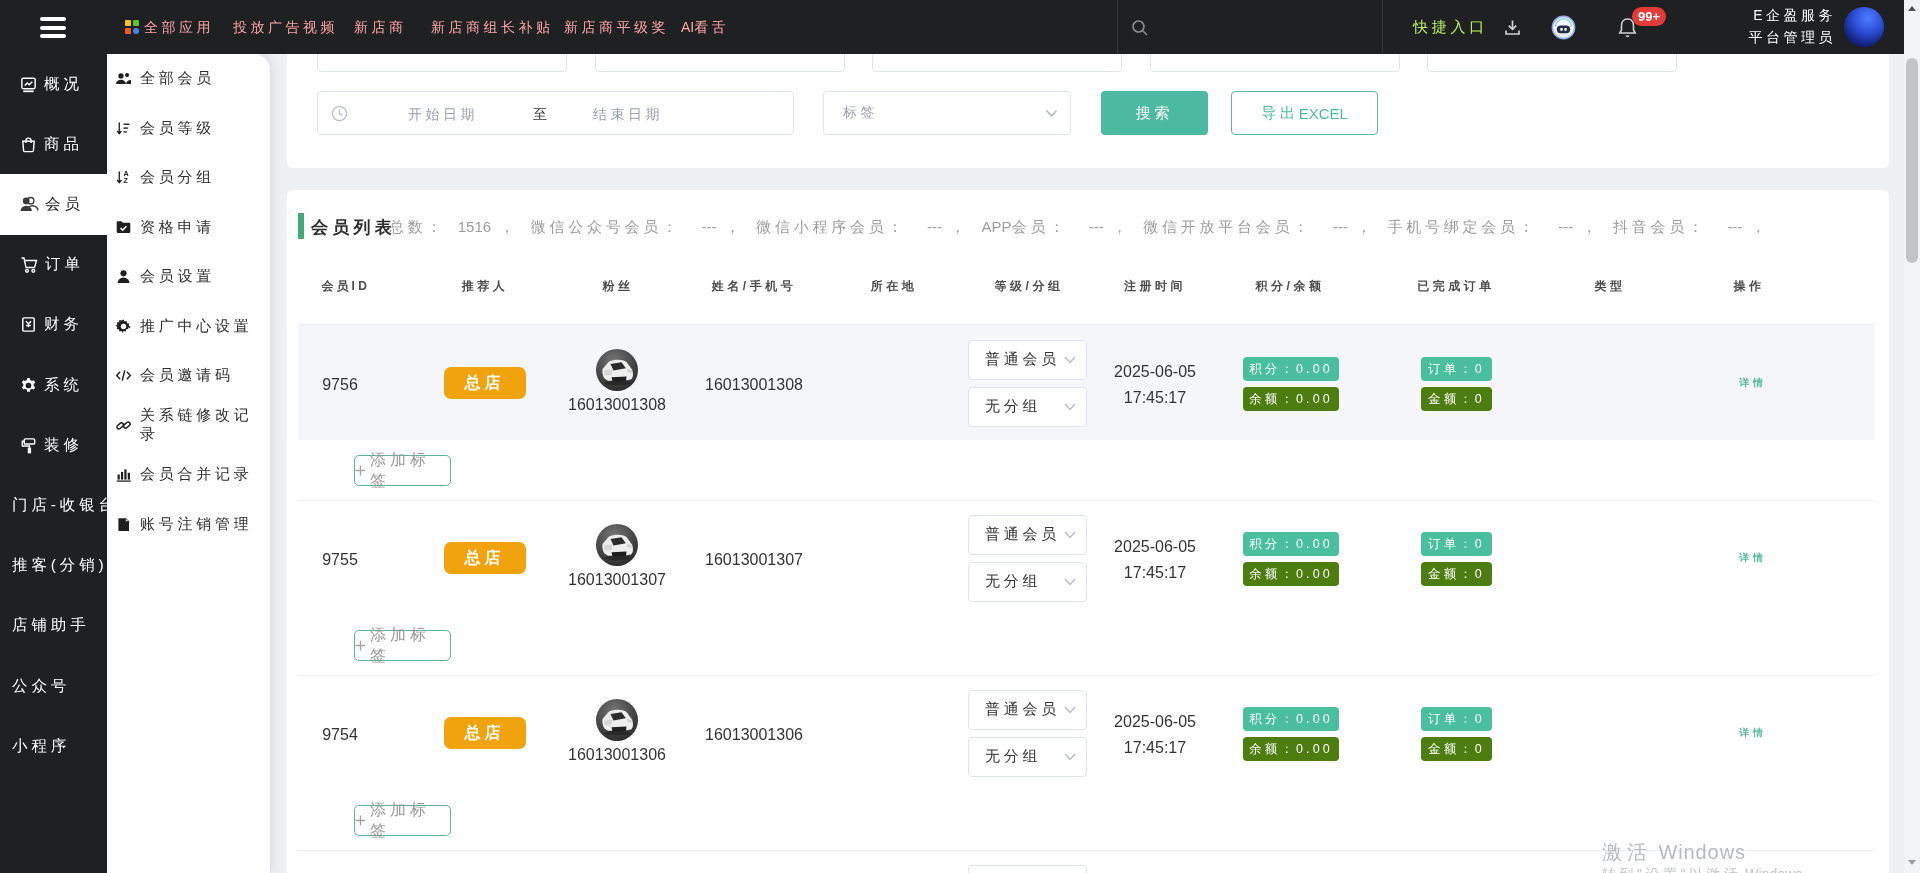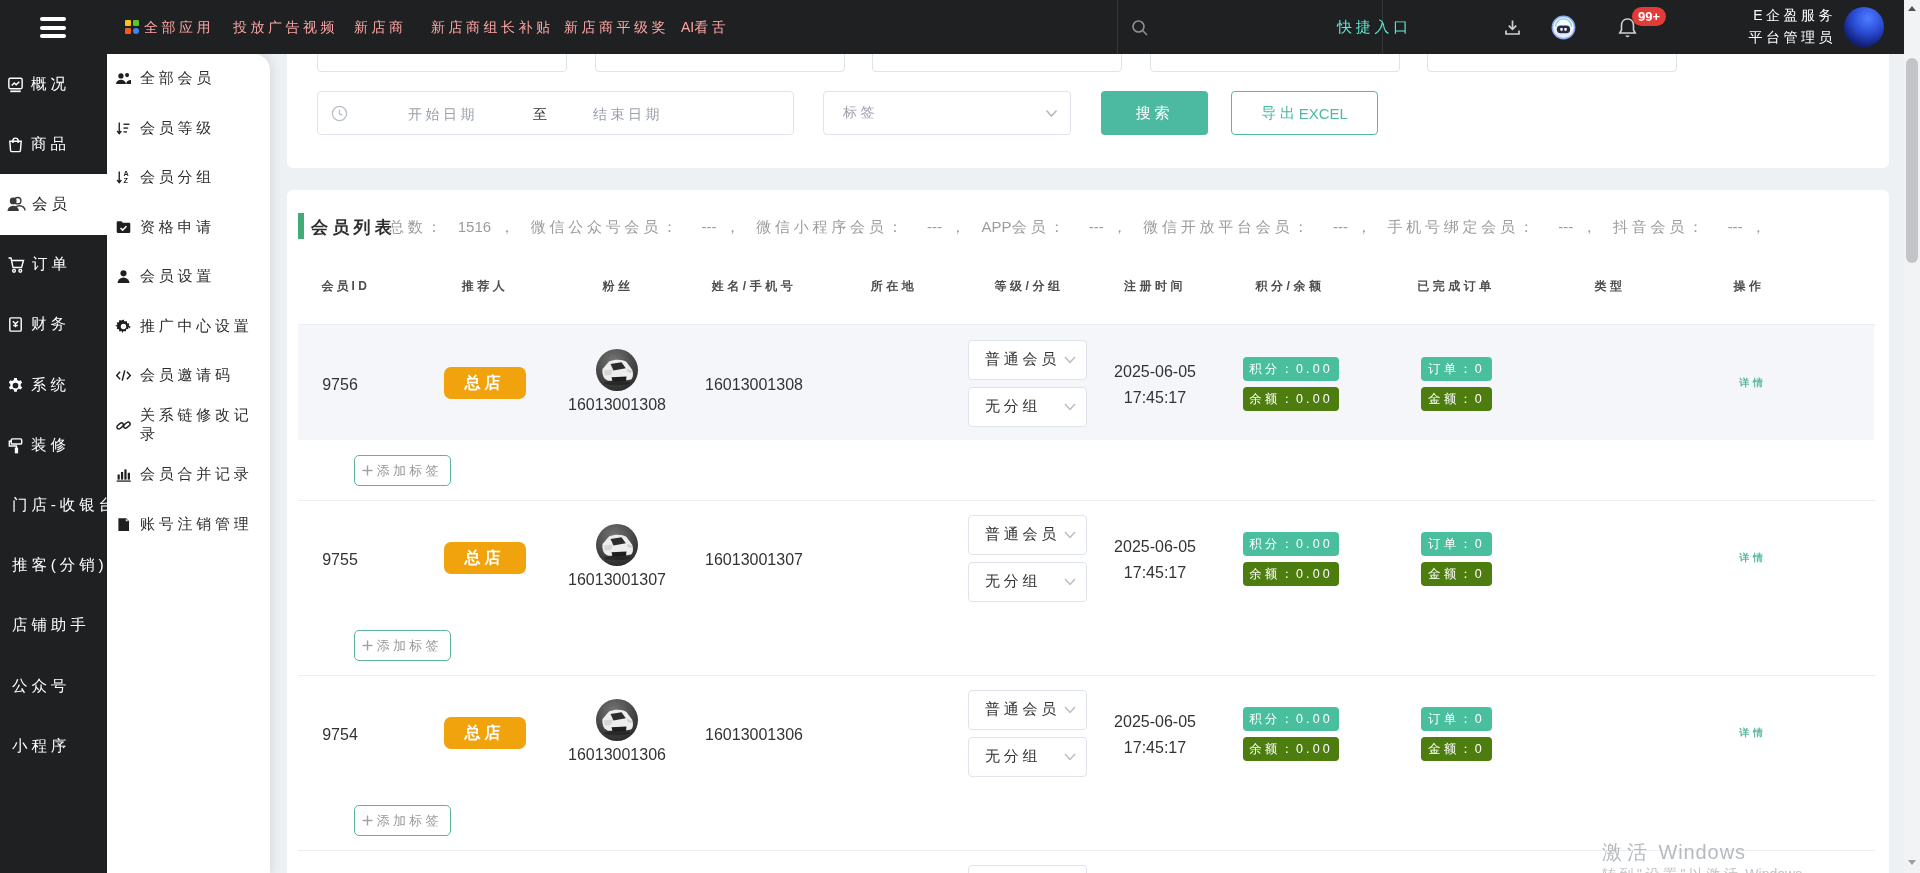--- a/index.html
+++ b/index.html
@@ -4,21 +4,21 @@
 html,body{width:1920px;height:873px;overflow:hidden;font-family:"Liberation Sans",sans-serif;background:#eef1f4}
 .abs{position:absolute}
 .z{letter-spacing:.25em}
 .flexc{display:flex;align-items:center}
 
 #topbar{position:absolute;left:0;top:0;width:1904px;height:54px;background:#1f2021;z-index:30}
 #topbar .nav{position:absolute;top:0;height:54px;line-height:54px;color:#fca5a5;font-size:14px}
 .vsep{position:absolute;top:0;width:1px;height:54px;background:rgba(255,255,255,.1)}
 
 #sidebar{position:absolute;left:0;top:54px;width:107px;height:819px;background:#1f2021;z-index:20}
-.sbitem{position:absolute;left:0;width:107px;height:60.2px;display:flex;align-items:center;padding-left:6px;color:#fff;font-size:15.5px;letter-spacing:3.875px;white-space:nowrap}
+.sbitem{position:absolute;left:0;width:107px;height:60.2px;display:flex;align-items:center;padding-left:19px;color:#fff;font-size:15.5px;letter-spacing:3.875px;white-space:nowrap}
 .sbitem svg{margin-right:6px;flex:none}
 .sbitem.noicon{padding-left:12px}
 .sbitem.active{background:#fff;color:#1c1c1c}
 
 #menuwrap{position:absolute;left:107px;top:54px;width:163px;height:819px;background:#eceff3;z-index:10}
 #menu{width:100%;height:100%;background:#fff;border-top-right-radius:16px;box-shadow:3px 0 10px rgba(60,70,90,.12)}
 .mitem{position:absolute;left:107px;width:163px;height:49.5px;display:flex;align-items:center;padding-left:8px;color:#2e2e2e;font-size:12px;letter-spacing:3px;z-index:11}
 .mitem svg{margin-right:8px;flex:none}
 .mitem{font-size:15px;letter-spacing:3.75px}
 
@@ -28,21 +28,21 @@
 .ph{color:#9aa0ab;font-size:14px}
 
 .th{position:absolute;top:88px;font-size:12px;font-weight:bold;color:#4c4c4c;letter-spacing:3.5px;transform:translateX(-50%);white-space:nowrap;z-index:6}
 .rborder{position:absolute;left:297px;width:1577px;height:1px;background:#ebeef3;z-index:6}
 .badge{position:absolute;height:24px;border-radius:4px;color:#fff;font-size:12.5px;letter-spacing:3.1px;display:flex;align-items:center;justify-content:center;white-space:nowrap;z-index:6}
 .bg-green{background:#4abf9e}
 .bg-orange{background:#4d7c0f}
 .sel{position:absolute;left:681px;width:119px;height:40px;background:#fff;border:1px solid #dfe3ec;border-radius:4px;display:flex;align-items:center;padding-left:16px;font-size:15px;color:#333;letter-spacing:3.75px;z-index:6}
 .sel svg{position:absolute;right:10px}
 .cell{position:absolute;transform:translateX(-50%);font-size:16px;color:#333;white-space:nowrap;z-index:6}
-.tagbtn{position:absolute;left:66.5px;top:130.5px;width:97px;height:31px;border:1px solid #5bb793;border-radius:5px;display:flex;align-items:center;justify-content:center;color:#999;font-size:13px;z-index:6}
+.tagbtn{position:absolute;left:66.5px;top:130.5px;width:97px;height:31px;border:1px solid #5bb793;border-radius:5px;display:flex;align-items:center;justify-content:center;color:#999;font-size:16px;z-index:6}
 .detail{position:absolute;font-size:10px;font-weight:bold;color:#57b89f;letter-spacing:3.875px;transform:translateX(-50%);z-index:6}
 .row{position:absolute;left:0;width:1602px;height:175px}
 
 #scroll{position:absolute;right:0;top:0;width:16px;height:873px;background:#f2f3f5;z-index:40}
 #thumb{position:absolute;left:2px;top:58px;width:12px;height:205px;background:#c2c4c7;border-radius:6px}
 .arrow{position:absolute;left:4px;width:0;height:0;border-left:4px solid transparent;border-right:4px solid transparent}
 </style></head>
 <body>
 
 <div id="topbar">
@@ -62,21 +62,21 @@
   <div class="nav z" style="left:354px">新店商</div>
   <div class="nav z" style="left:431px">新店商组长补贴</div>
   <div class="nav z" style="left:564px">新店商平级奖</div>
   <div class="nav" style="left:681px">AI<span class="z">看舌</span></div>
   <div class="vsep" style="left:1117px"></div>
   <div class="vsep" style="left:1382px"></div>
   <svg class="abs" style="left:1131px;top:19px" width="18" height="18" viewBox="0 0 18 18" fill="none" stroke="#8d9095" stroke-width="1.6">
       <circle cx="7.5" cy="7.5" r="5.5"></circle>
       <line x1="11.8" y1="11.8" x2="16" y2="16"></line>
     </svg>
-  <div class="nav z" style="left:1337px;color:#5eead4;font-size:15px">快捷入口</div>
+  <div class="nav z" style="left:1413px;color:#bef264;font-size:15px">快捷入口</div>
   <svg class="abs" style="left:1503px;top:18px" width="19" height="19" viewBox="0 0 19 19" fill="none" stroke="#cfd1d4" stroke-width="1.7">
       <path d="M3 12.5 V16 H16 V12.5"></path>
       <line x1="9.5" y1="2.5" x2="9.5" y2="11"></line>
       <path d="M5.8 7.6 L9.5 11.3 L13.2 7.6"></path>
     </svg>
   <svg class="abs" style="left:1551px;top:15px" width="25" height="25" viewBox="0 0 25 25">
       <circle cx="12.5" cy="12.5" r="11.2" fill="#e7ecfa"></circle>
       <path d="M2.5 12.5 a10 10 0 0 1 20 0 l-2 4 -16 0 Z" fill="#f7f9fe"></path>
       <path d="M4.5 11.7 a 8 8 0 0 1 16 0" fill="none" stroke="#7fd9d4" stroke-width="1.5"></path>
       <circle cx="12.5" cy="12.5" r="11.2" fill="none" stroke="#8da6f0" stroke-width="1.4"></circle>

